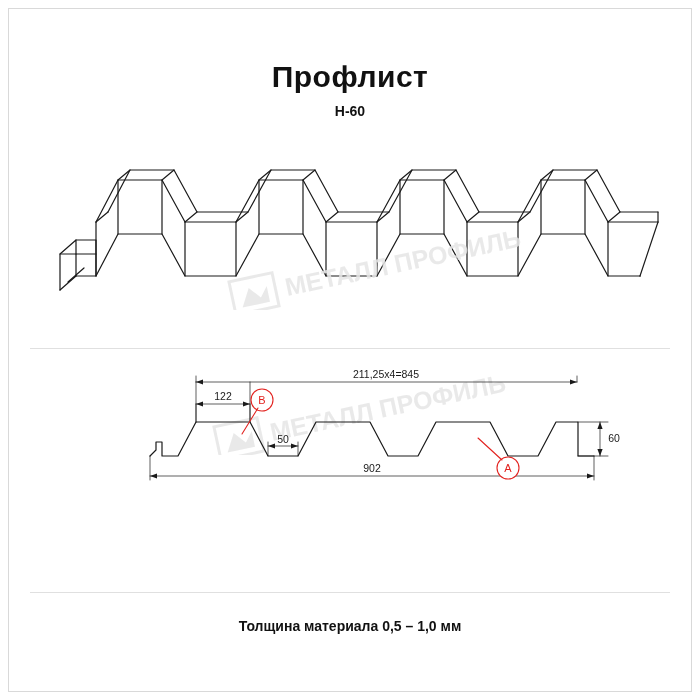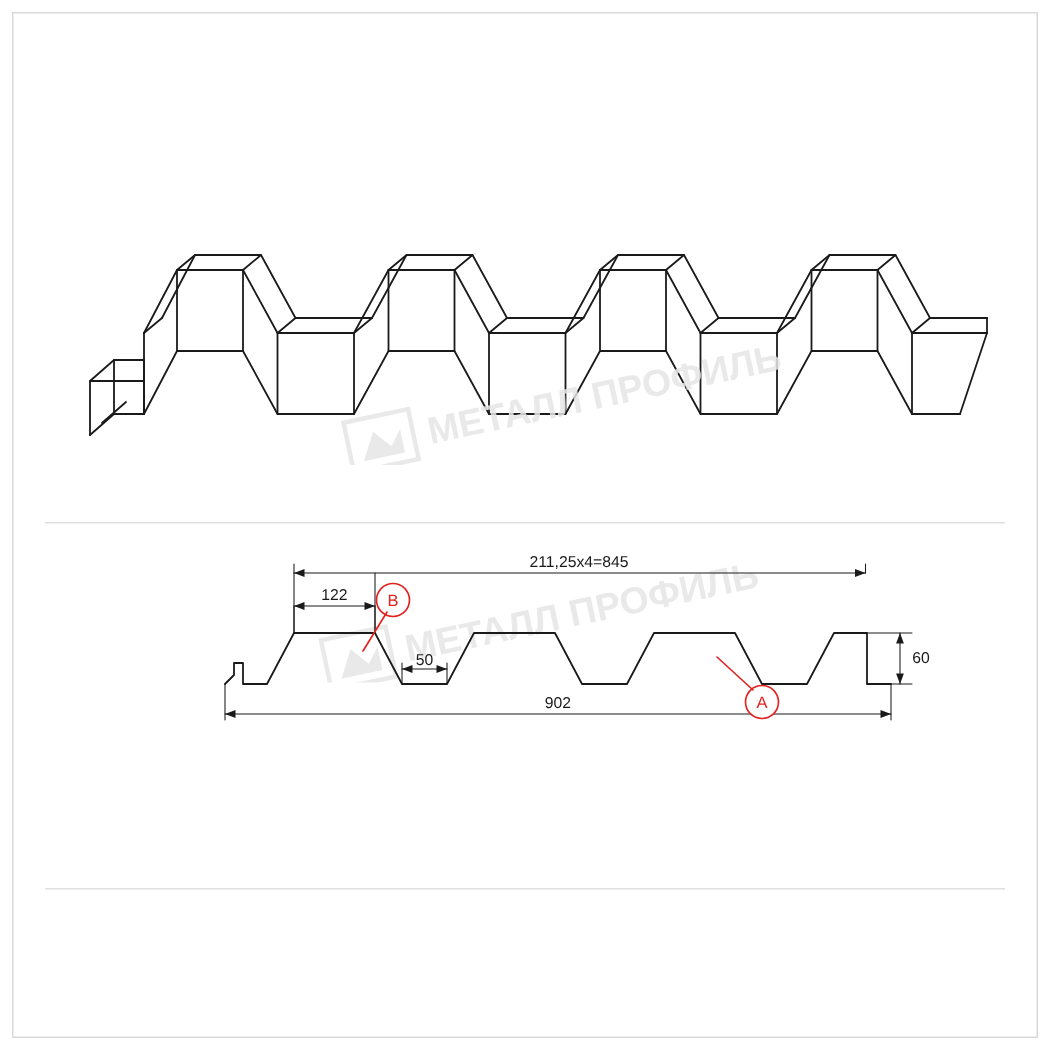--- a/index.html
+++ b/index.html
@@ -96,20 +96,22 @@
   svg { display: block; }
   text { font-family: "Liberation Sans", sans-serif; }
 </style>
 </head>
 <body>
 
 <div class="page">
 
   <div class="frame-border"></div>
 
+  <div class="title">Профлист</div>
+  <div class="subtitle">Н-60</div>
 
   <div class="iso-view">
     <svg width="620" height="180" viewBox="0 0 620 180" fill="none" stroke="#1a1a1a" stroke-width="1.2" stroke-linejoin="round" stroke-linecap="round">
       <g>
 
         <path d="M20 140 L36 126"></path>
 
         <path d="M36 126
                  L36 126
                  L56 126
@@ -291,14 +293,15 @@
         <circle cx="386" cy="100" r="11" fill="#ffffff"></circle>
         <path d="M380 92 L356 70"></path>
       </g>
       <text x="386" y="104" font-size="11" fill="#e2221f" text-anchor="middle" stroke="none">A</text>
 
     </svg>
   </div>
 
   <div class="divider" id="divider-bottom"></div>
 
+  <div class="footer-note">Толщина материала 0,5 – 1,0 мм</div>
 
 </div>
 
 </body></html>

